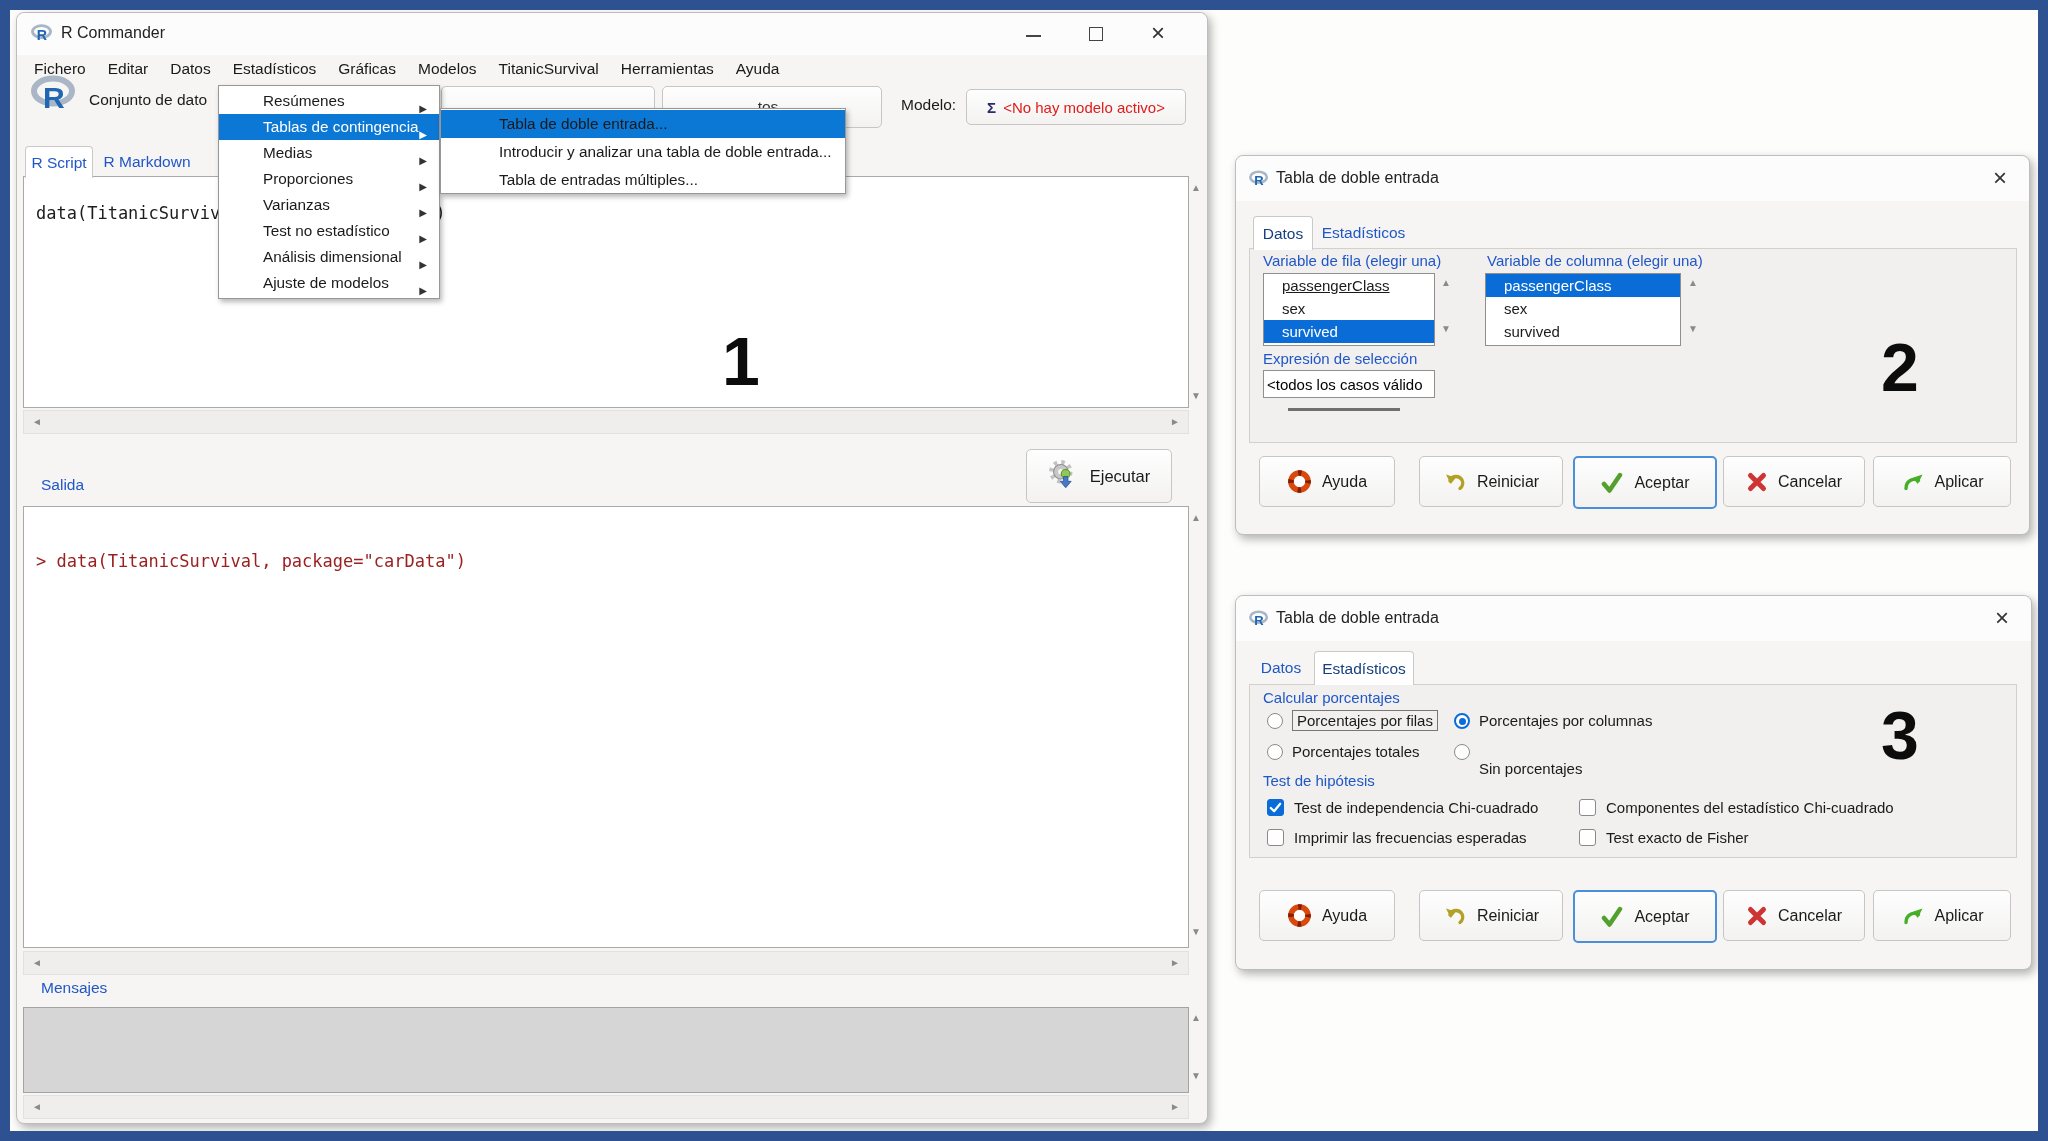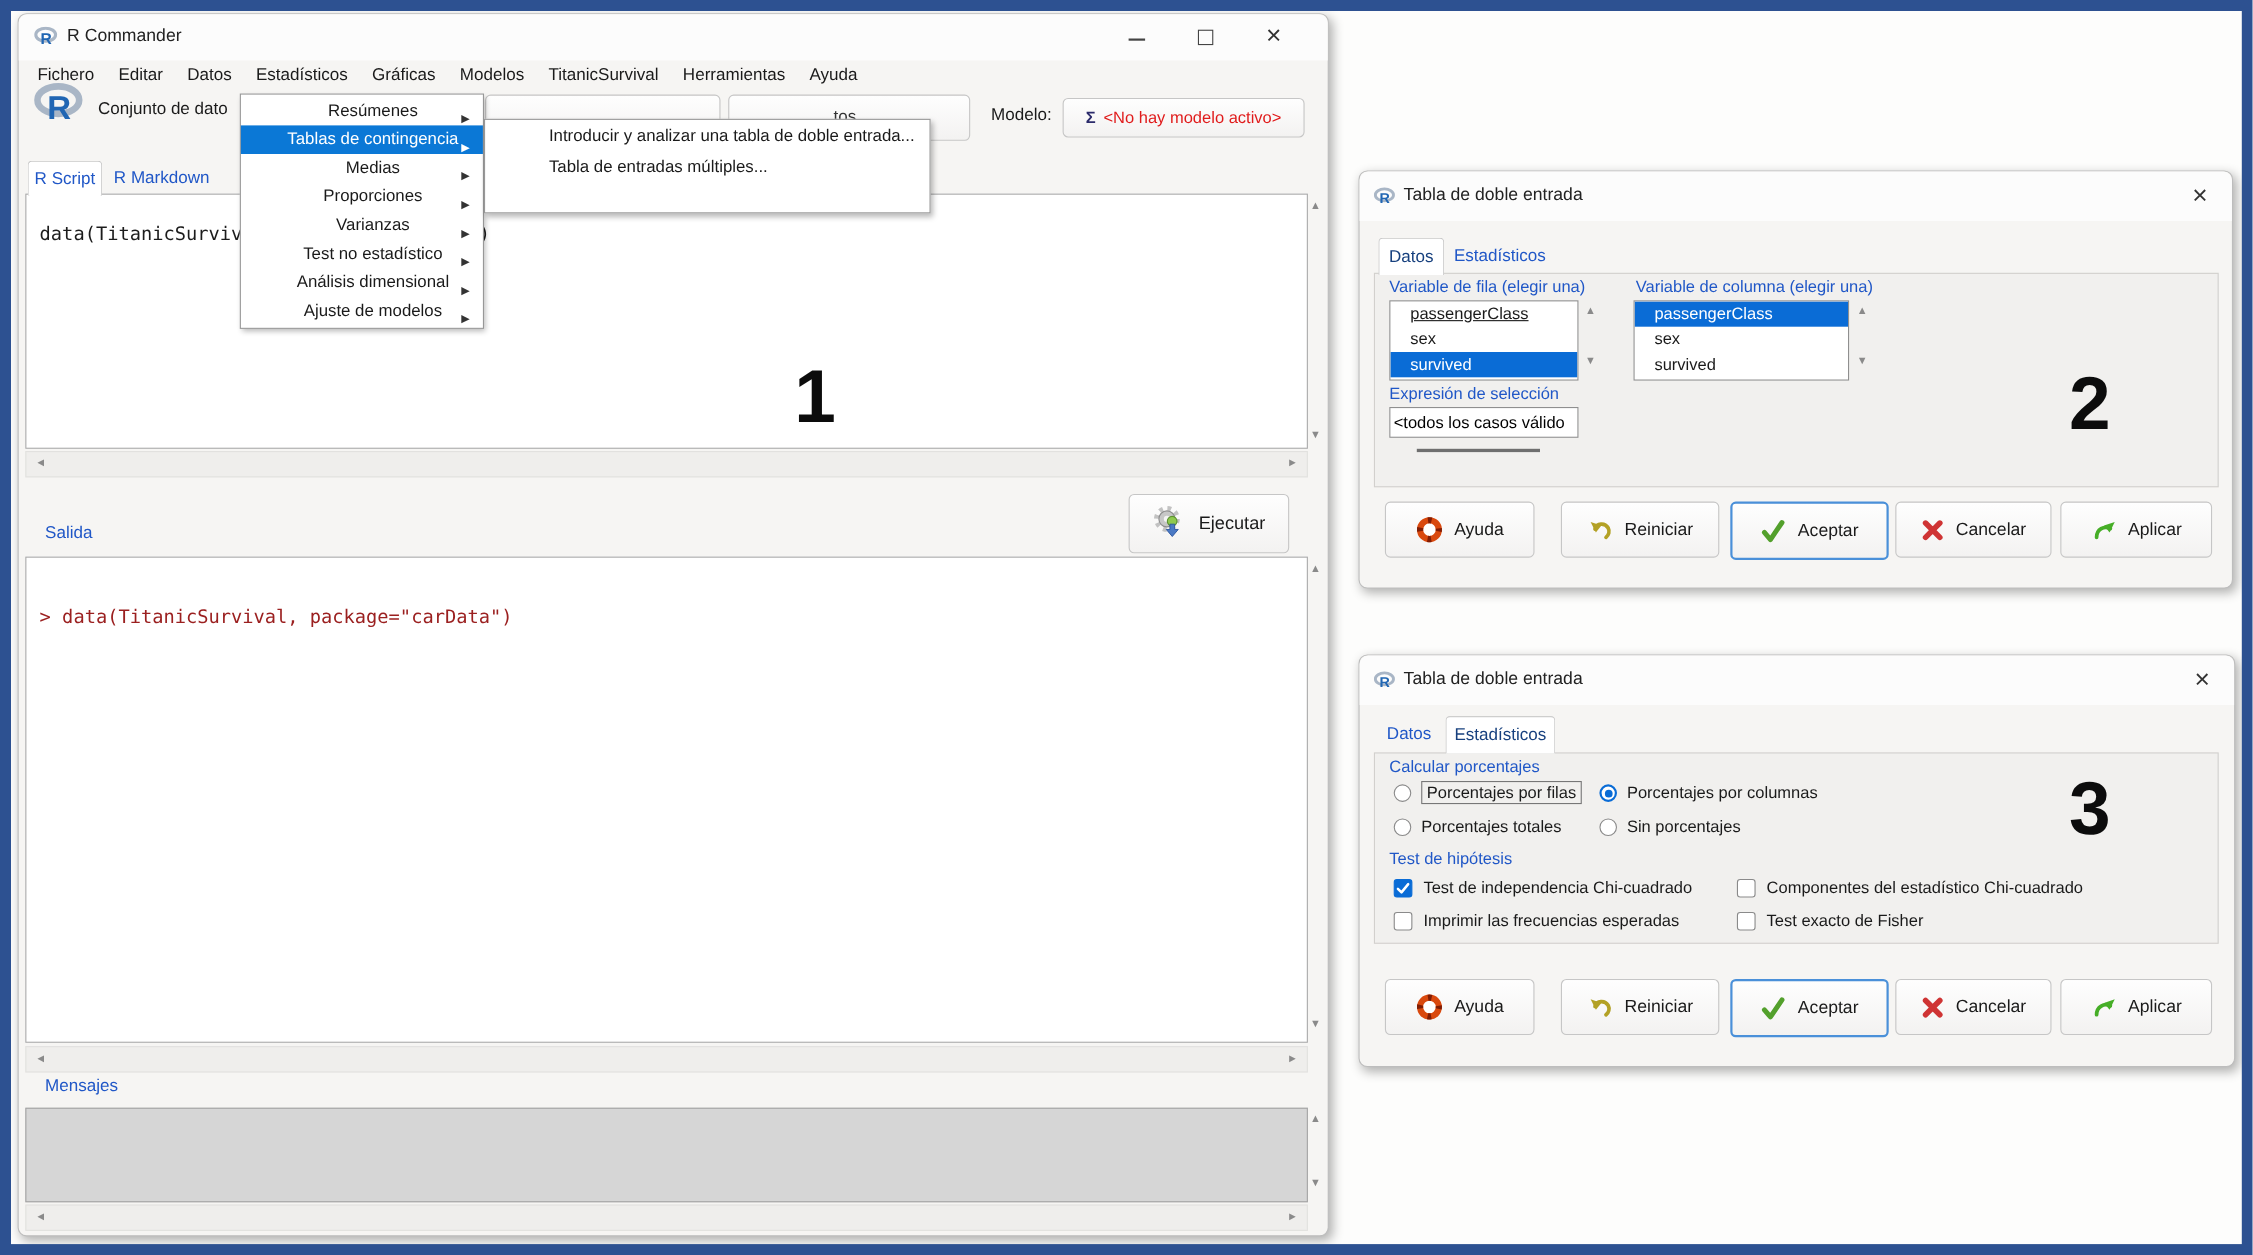--- a/index.html
+++ b/index.html
@@ -10,21 +10,21 @@
   .win{position:absolute;background:#f6f5f3;border:1px solid #bdbdbd;border-radius:8px;
        box-shadow:3px 4px 10px rgba(0,0,0,.30);}
   .titlebar{position:absolute;left:0;top:0;right:0;height:42px;background:#fcfcfc;
             border-radius:8px 8px 0 0;}
   .title-text{position:absolute;font-size:16px;color:#222;}
   .blue{color:#2057c7;}
   .navyblue{color:#17407e;}
   .mono{font-family:"DejaVu Sans Mono",monospace;}
   .arrow{color:#8a8a8a;font-size:10px;line-height:10px;}
   .menu-item{padding:0 11px;font-size:15.5px;line-height:32px;display:inline-block;}
-  .ddrow{height:26px;line-height:26px;font-size:15.3px;padding-left:20px;position:relative;color:#1a1a1a;text-align:center;}
+  .ddrow{height:26px;line-height:26px;font-size:15.3px;padding-left:44px;position:relative;color:#1a1a1a;}
   .ddrow .sub-arrow{position:absolute;right:12px;top:8px;font-size:10px;color:#333;}
   .hl{background:#0b78d6;color:#fff;}
   .hl .sub-arrow{color:#fff;}
   .smrow{height:28px;line-height:28px;font-size:15.3px;padding-left:58px;color:#1a1a1a;}
   .whitebox{position:absolute;background:#fff;border:1px solid #a9a9a9;}
   .hscroll{position:absolute;background:#efeeec;border:1px solid #e2e1df;}
   .tab{position:absolute;font-size:15.5px;text-align:center;}
   .tab.active{background:#fff;border:1px solid #c9c9c9;border-bottom:none;border-radius:4px 4px 0 0;z-index:3;}
   .dbtn{position:absolute;display:flex;align-items:center;justify-content:center;gap:10px;
         background:linear-gradient(#fefefe,#f3f2f1);border:1px solid #c6c6c6;border-radius:5px;
@@ -160,20 +160,21 @@
     <div class="ddrow">
       <span>Análisis dimensional</span><span class="sub-arrow">▶</span>
     </div>
     <div class="ddrow">
       <span>Ajuste de modelos</span><span class="sub-arrow">▶</span>
     </div>
   </div>
 
   <div class="abs" style="left:440px;top:108px;width:406px;height:86px;background:#fff;border:1px solid #979797;
               box-shadow:2px 3px 5px rgba(0,0,0,.28);z-index:11;padding-top:1px;box-sizing:border-box;">
+    <div class="smrow hl">Tabla de doble entrada...</div>
     <div class="smrow">Introducir y analizar una tabla de doble entrada...</div>
     <div class="smrow">Tabla de entradas múltiples...</div>
   </div>
 
   <span class="bignum" style="left:722px;top:322px;">1</span>
 
   <div class="win" style="left:1235px;top:155px;width:793px;height:378px;z-index:5;">
     <div class="titlebar" style="height:45px;">
       <span class="abs" style="left:13px;top:14px;">
         <svg width="20" height="17" viewBox="0 0 46 38">
@@ -280,21 +281,21 @@
     <span class="dlabel" style="left:27px;top:93px;">Calcular porcentajes</span>
 
     <span class="radio" style="left:31px;top:117px;"></span>
     <span class="ritem" style="left:56px;top:114px;border:1px solid #777;padding:1px 4px;">Porcentajes por filas</span>
     <span class="radio checked" style="left:218px;top:117px;"></span>
     <span class="ritem" style="left:243px;top:116px;">Porcentajes por columnas</span>
 
     <span class="radio" style="left:31px;top:148px;"></span>
     <span class="ritem" style="left:56px;top:147px;">Porcentajes totales</span>
     <span class="radio" style="left:218px;top:148px;"></span>
-    <span class="ritem" style="left:243px;top:147px;">Sin porcentajes</span>
+    <span class="ritem" style="left:243px;top:164px;">Sin porcentajes</span>
 
     <span class="dlabel" style="left:27px;top:176px;">Test de hipótesis</span>
 
     <span class="cb checked" style="left:31px;top:203px;">
       <svg width="15" height="15" viewBox="0 0 16 16" style="position:absolute;left:0;top:0;">
         <path d="M3 8.5 L6.5 12 L13 4" fill="none" stroke="#fff" stroke-width="2.4" stroke-linecap="round" stroke-linejoin="round"></path>
       </svg>
     </span>
     <span class="ritem" style="left:58px;top:203px;">Test de independencia Chi-cuadrado</span>
     <span class="cb" style="left:343px;top:203px;"></span>

